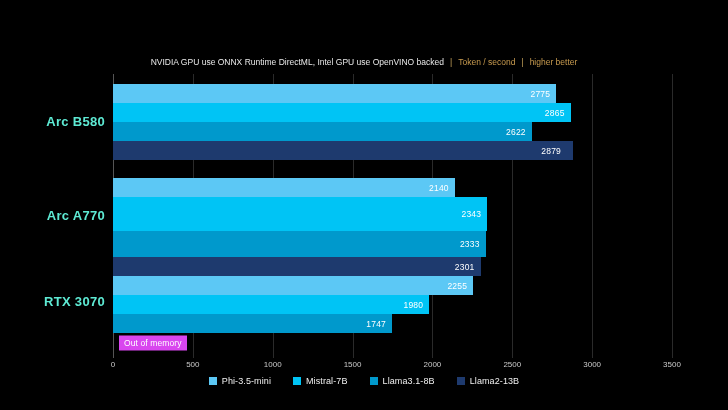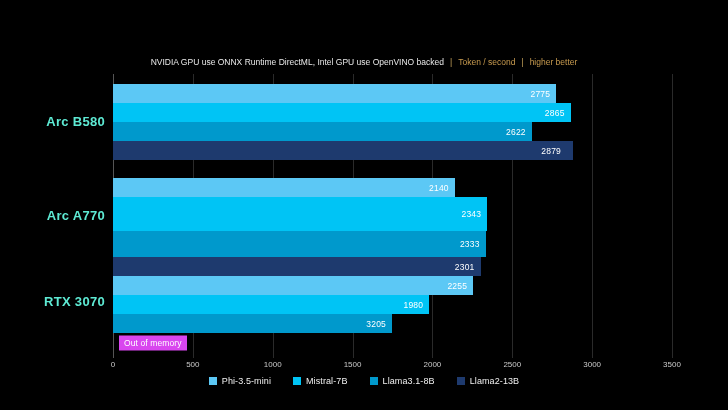--- a/index.html
+++ b/index.html
@@ -237,21 +237,21 @@
         <div class="bar-row" style="height: 19px;">
           <div class="bar" style="width: 360.156px; background: rgb(92, 200, 245);"></div>
           <div class="bar-value" style="left: 354.156px; transform: translate(-100%, -50%);">2255</div>
         </div>
         <div class="bar-row" style="height: 19px;">
           <div class="bar" style="width: 316.234px; background: rgb(0, 196, 245);"></div>
           <div class="bar-value" style="left: 310.234px; transform: translate(-100%, -50%);">1980</div>
         </div>
         <div class="bar-row" style="height: 19px;">
           <div class="bar" style="width: 279.021px; background: rgb(0, 153, 204);"></div>
-          <div class="bar-value" style="left: 273.021px; transform: translate(-100%, -50%);">3205</div>
+          <div class="bar-value" style="left: 273.021px; transform: translate(-100%, -50%);">1747</div>
         </div>
         <div class="bar-row" style="height: 19px;">
           <div class="oom-badge" style="left: 6px;">Out of memory</div>
         </div>
       </div>
       <div class="cat-label-wrap" style="left: -108px; top: 220px;">RTX 3070</div>
     </div>
 
   <div id="xaxis">
       <div class="xtick" style="left: 0px;">0</div>

